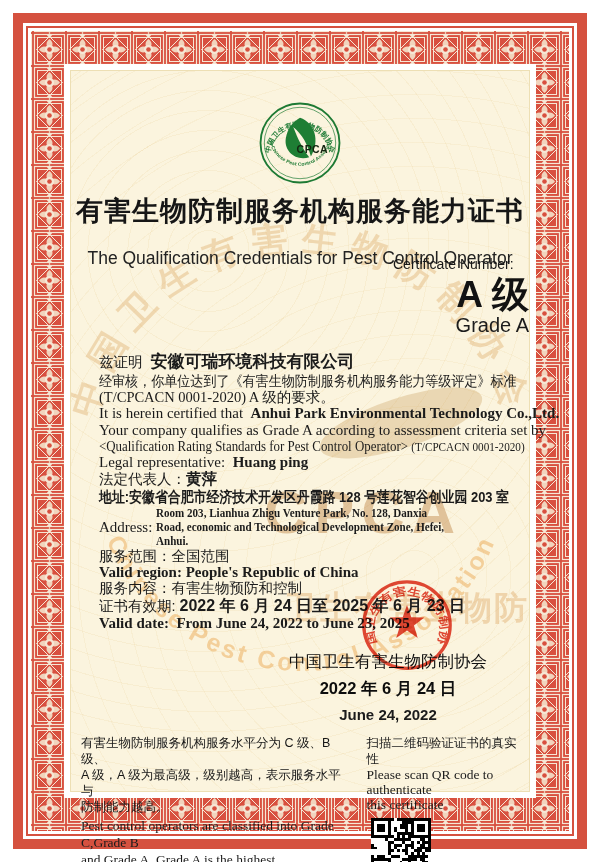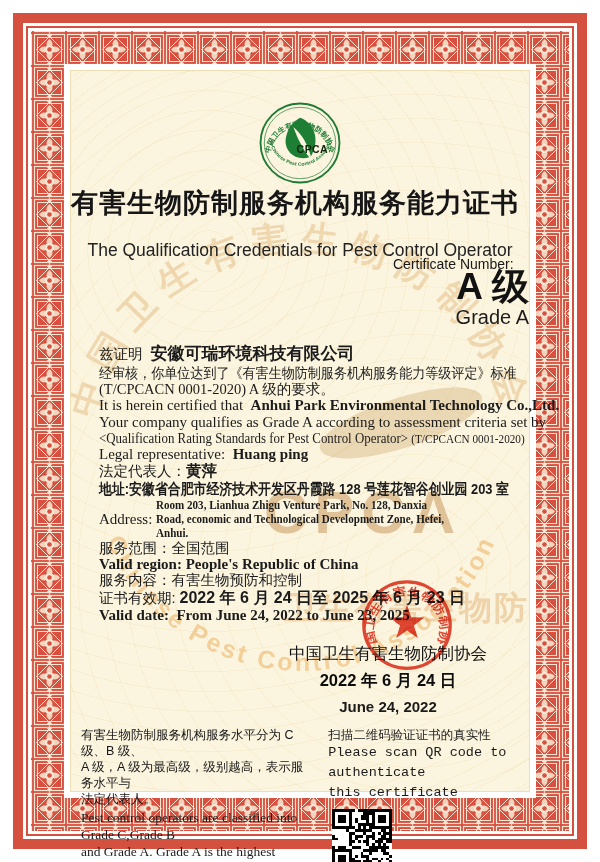--- a/index.html
+++ b/index.html
@@ -15,21 +15,21 @@
     position:absolute;left:70px;top:70px;right:70px;bottom:70px;
     background:
       repeating-radial-gradient(circle at 30% 25%, rgba(219,176,88,0.10) 0 1px, transparent 1px 20px),
       repeating-radial-gradient(circle at 75% 70%, rgba(219,176,88,0.09) 0 1px, transparent 1px 24px),
       #fbf4de;
     border:1px solid #eddfb4;
   }
   .wm{position:absolute;inset:0;pointer-events:none;}
   .content{position:absolute;inset:0;}
   .logo{display:block;margin:30px auto 0;}
-  .title-zh{text-align:left;font-size:27px;font-weight:bold;letter-spacing:1px;color:#161616;}
+  .title-zh{text-align:center;font-size:27px;font-weight:bold;letter-spacing:1px;margin-top:8px;color:#161616;}
   .title-en{text-align:center;font-size:17.5px;margin-top:19px;color:#222;}
   .certno{position:absolute;left:322px;top:180px;width:180px;}
   .certno .l1{font-size:14.5px;font-weight:bold;color:#111;}
   .certno .l2{font-size:14px;margin-top:4px;color:#181818;}
   .grade{text-align:right;margin-top:6px;padding-left:48px;}
   .grade .g-zh{font-size:37px;font-weight:bold;line-height:40px;color:#121212;}
   .grade .g-en{font-size:20px;line-height:21px;color:#1c1c1c;margin-left:8px;}
   .body{margin:16px 18px 17px 28px;font-size:14.5px;}
   .ln{white-space:nowrap;}
   .serif{font-family:"Liberation Serif",serif;}
@@ -49,21 +49,21 @@
   .signoff .org{font-size:16.5px;color:#111;}
   .signoff .d-zh{font-size:16.5px;font-weight:bold;margin-top:5px;color:#0d0d0d;}
   .signoff .d-en{font-family:Liberation Sans, sans-serif;font-size:15px;font-weight:bold;margin-top:6px;}
   .seal{position:absolute;left:288px;top:508px;mix-blend-mode:multiply;opacity:.92;z-index:3;}
   .footer{display:flex;margin:12px 4px 0 10px;}
   .fl{width:330px;}
   .fl .zh-note{font-size:12.5px;line-height:16px;color:#161616;}
   .fl .en-note{font-family:"Liberation Serif",serif;font-size:13.5px;line-height:17px;margin-top:2px;}
   .fr{margin-left:18px;}
   .fr .zh-note{font-size:12.5px;line-height:16px;}
-  .fr .en-note{font-family:Liberation Mono, monospace;font-size:13.5px;line-height:20px;}
+  .fr .en-note{font-family:Liberation Serif, serif;font-size:13.5px;line-height:15px;}
   .qr{margin:6px 0 0 4px;width:60px;height:60px;background:#fff;}
   text{font-family:"Liberation Sans",sans-serif;}
 </style>
 </head>
 <body>
 
 <div class="page">
 
   <div class="red-band"></div>
   <div class="thin-line"></div>
@@ -176,21 +176,21 @@
         <path d="M50 27 L54.47 39.85 L68.07 40.13 L57.23 48.35 L61.17 61.37 L50 53.6 L38.83 61.37 L42.77 48.35 L31.93 40.13 L45.53 39.85 Z" fill="#e03a28"></path>
         <text font-size="11.5" font-weight="bold" fill="#e03a28">
           <textPath href="#sealArc" startOffset="50%" text-anchor="middle" textLength="168" lengthAdjust="spacingAndGlyphs">中国卫生有害生物防制协会</textPath>
         </text>
       </svg>
 
       <div class="footer">
         <div class="fl">
           <div class="zh-note">有害生物防制服务机构服务水平分为 C 级、B 级、</div>
           <div class="zh-note">A 级，A 级为最高级，级别越高，表示服务水平与</div>
-          <div class="zh-note">法定代表人。</div>
+          <div class="zh-note">防制能力越高。</div>
           <div class="en-note">
             <div>Pest control operators are classified into Grade C,Grade B</div>
             <div>and Grade A. Grade A is the highest grade.Higher the grade,</div>
 
           </div>
         </div>
         <div class="fr">
           <div class="zh-note">扫描二维码验证证书的真实性</div>
           <div class="en-note">Please scan QR code to authenticate</div>
           <div class="en-note">this certificate</div>

